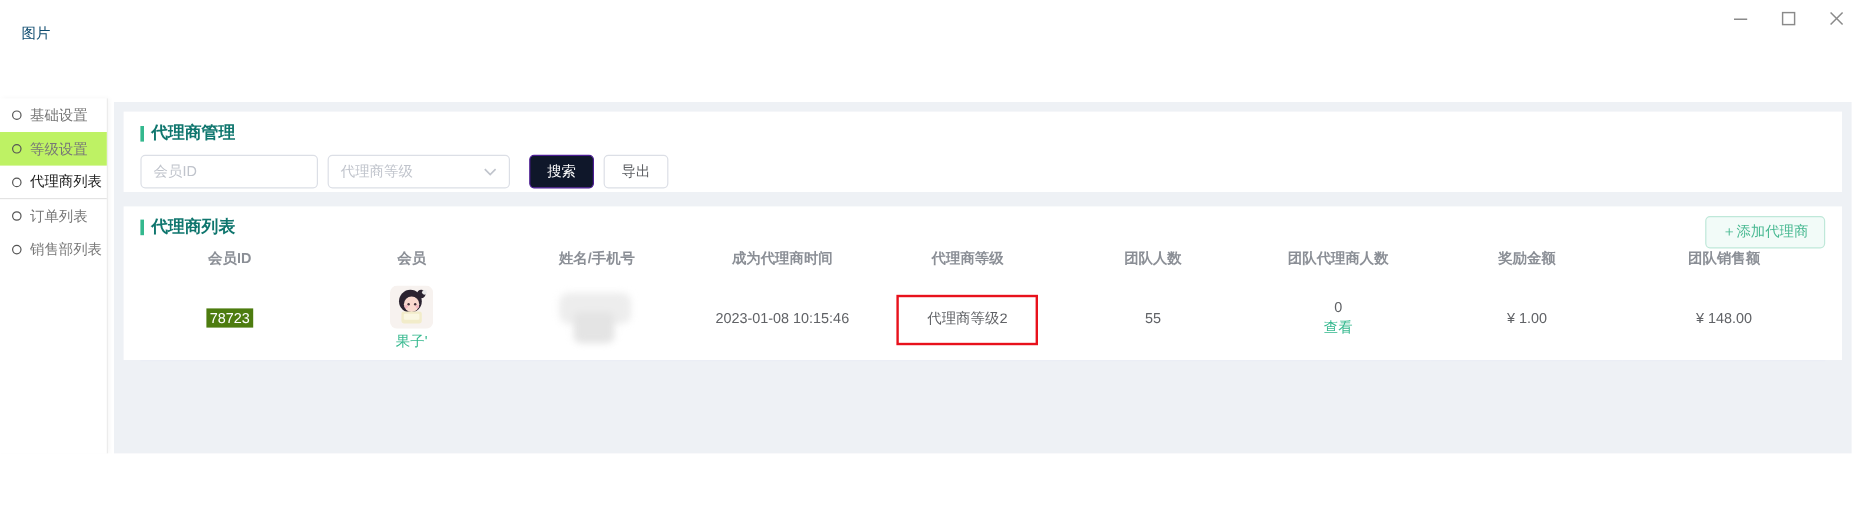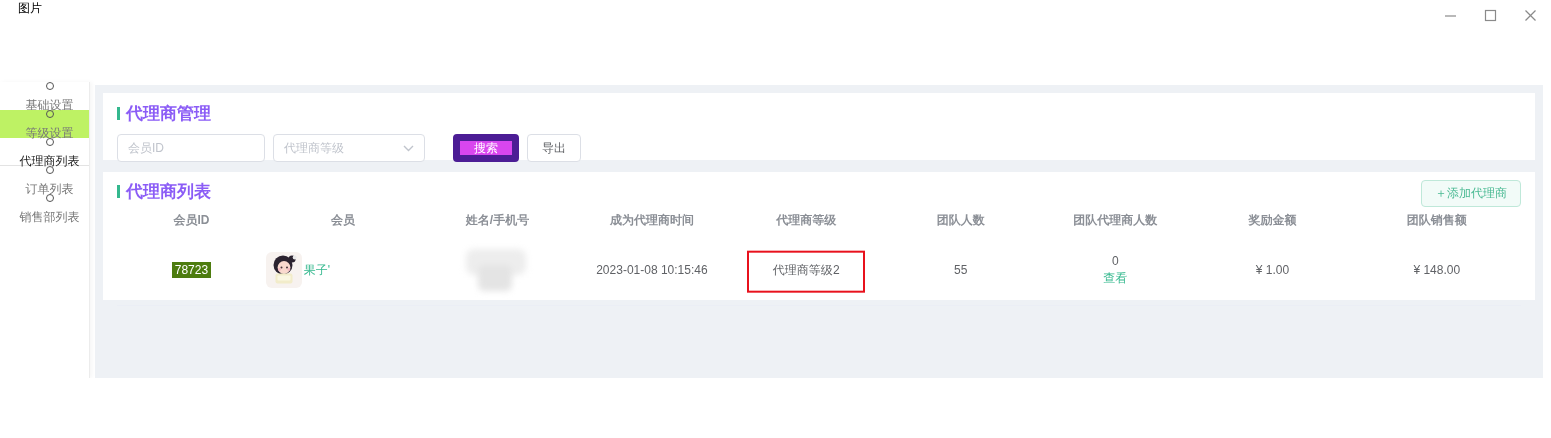--- a/index.html
+++ b/index.html
@@ -1,75 +1,75 @@
 <!DOCTYPE html>
 <html><head>
 <meta charset="utf-8">
 <style>
   * { margin:0; padding:0; box-sizing:border-box; }
   html,body { width:1551px; height:438px; background:#fff; overflow:hidden;
               font-family:"Liberation Sans","DejaVu Sans",sans-serif; }
 
   
   .titlebar { position:absolute; left:0; top:0; width:1551px; height:30px; background:#fff; }
-  .win-title { position:absolute; left:18px; top:0; font-size:12px; color:#000000; }
+  .win-title { position:absolute; left:18px; top:20px; font-size:12px; color:#0c4a6e; }
   .win-controls { position:absolute; right:8px; top:0; height:30px; display:flex; align-items:center; gap:22px; padding-right:4px; }
   .win-btn { width:18px; height:18px; display:flex; align-items:center; justify-content:center; cursor:pointer; }
 
   
   .sidebar { position:absolute; left:0; top:82px; width:90px; height:296px; background:#fff;
              border-right:1px solid #ececec; box-shadow:2px 0 4px rgba(0,0,0,.04); }
   .side-item { height:28px; display:flex; align-items:center; gap:7px; padding-left:10px;
-               font-size:12px; color:#777; cursor:pointer; white-space:nowrap;flex-direction:column; }
+               font-size:12px; color:#777; cursor:pointer; white-space:nowrap; }
   .side-item .bullet { width:8px; height:8px; border:1.5px solid #555; border-radius:50%; flex:0 0 auto; }
   .side-item.hl { background:#bef264; }
   .side-item.active { color:#1a1a1a; border-bottom:1px solid #e3e3e3; }
 
   
   .main { position:absolute; left:95px; top:85px; width:1448px; height:293px; background:#eef1f5; }
   .card { background:#fff; margin:0 8px; }
   .card1 { margin-top:8px; height:67px; padding:9px 14px 0 14px; }
   .card2 { margin-top:12px; height:128px; padding:8px 14px 0 14px; position:relative; }
 
   .sec-head { display:flex; align-items:center; gap:6px; }
   .green-bar { width:3px; height:13px; background:#34b88e; }
-  .sec-title { font-size:17px; font-weight:bold; color:#8b5cf6; }
+  .sec-title { font-size:14px; font-weight:bold; color:#0f766e; }
 
   
   .filter-row { display:flex; align-items:center; gap:8px; margin-top:9px; }
   .f-input { height:28px; border:1px solid #dcdfe6; border-radius:4px; font-size:12px; color:#606266;
              padding:0 10px; outline:none; background:#fff; }
   .f-input::placeholder { color:#c0c4cc; }
   .f-select { width:152px; height:28px; border:1px solid #dcdfe6; border-radius:4px; display:flex;
               align-items:center; justify-content:space-between; padding:0 10px; cursor:pointer; background:#fff; }
   .f-select .sel-text { font-size:12px; color:#c0c4cc; }
   .date-range { width:250px; height:28px; border:1px solid #dcdfe6; border-radius:4px; display:flex;
                 align-items:center; padding:0 10px; gap:6px; background:#fff; }
   .date-range input { border:none; outline:none; width:78px; font-size:12px; color:#606266; text-align:center; }
   .date-range input::placeholder { color:#c0c4cc; }
   .date-sep { font-size:12px; color:#333; font-weight:bold; }
   .btn { height:28px; border-radius:4px; font-size:12px; display:flex; align-items:center; justify-content:center;
          cursor:pointer; padding:0 14px; }
-  .btn-search { background:#d946ef; color:#fff; border:7px solid #4c1d95; margin-left:20px; }
+  .btn-search { background:#0f172a; color:#fff; border:1px solid #4c1d95; margin-left:8px; }
   .btn-export { background:#fff; color:#606266; border:1px solid #dcdfe6; }
 
   
   .add-btn { position:absolute; right:14px; top:8px; height:27px; padding:0 13px; font-size:12px;
              color:#49b992; background:#f2fbf8; border:1px solid #bfe8d9; border-radius:4px;
              display:flex; align-items:center; cursor:pointer; }
 
   table { width:100%; border-collapse:collapse; table-layout:fixed; margin-top:2px; }
   th { font-size:12px; color:#8b8f96; font-weight:bold; height:30px; text-align:center; }
   td { font-size:12px; color:#606266; text-align:center; height:70px; vertical-align:middle;
        border-bottom:1px solid #ebeef5; }
   col.c0{width:10.6%} col.c1{width:11%} col.c2{width:11%} col.c3{width:11%} col.c4{width:11%}
   col.c5{width:11%} col.c6{width:11%} col.c7{width:11.4%} col.c8{width:12%}
 
   .id-sel { background:#4d7c0f; color:#fff; padding:1px 3px; }
-  .member-cell { display:flex; flex-direction:row; align-items:center; gap:2px; }
+  .member-cell { display:flex; flex-direction:column; align-items:center; gap:2px; }
   .green-link { color:#34b88e; font-size:12px; cursor:pointer; }
   .blur-blob { position:relative; width:74px; height:46px; margin:0 auto; filter:blur(3px); }
   .blur-blob .b1 { position:absolute; left:6px; top:2px; width:60px; height:26px; background:#ededed; border-radius:8px; }
   .blur-blob .b2 { position:absolute; left:18px; top:18px; width:34px; height:26px; background:#e4e4e4; border-radius:6px; }
   .level-wrap { position:relative; display:flex; align-items:center; justify-content:center; height:70px;font-family:Liberation Mono, monospace; }
   .red-annot { position:absolute; left:50%; top:50%; transform:translate(-50%,-46%); width:118px; height:42px;
                border:2.5px solid #e8111c; pointer-events:none; }
   .stack { display:flex; flex-direction:column; align-items:center; gap:2px; }
 
   .bottom-white { position:absolute; left:0; top:378px; width:1551px; height:60px; background:#fff; }

